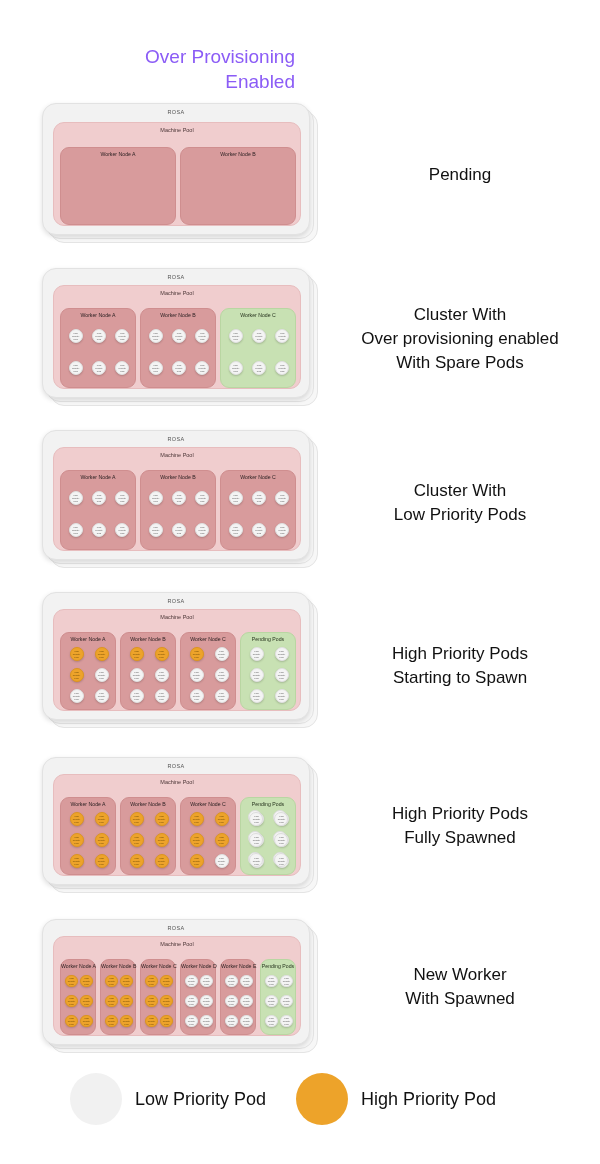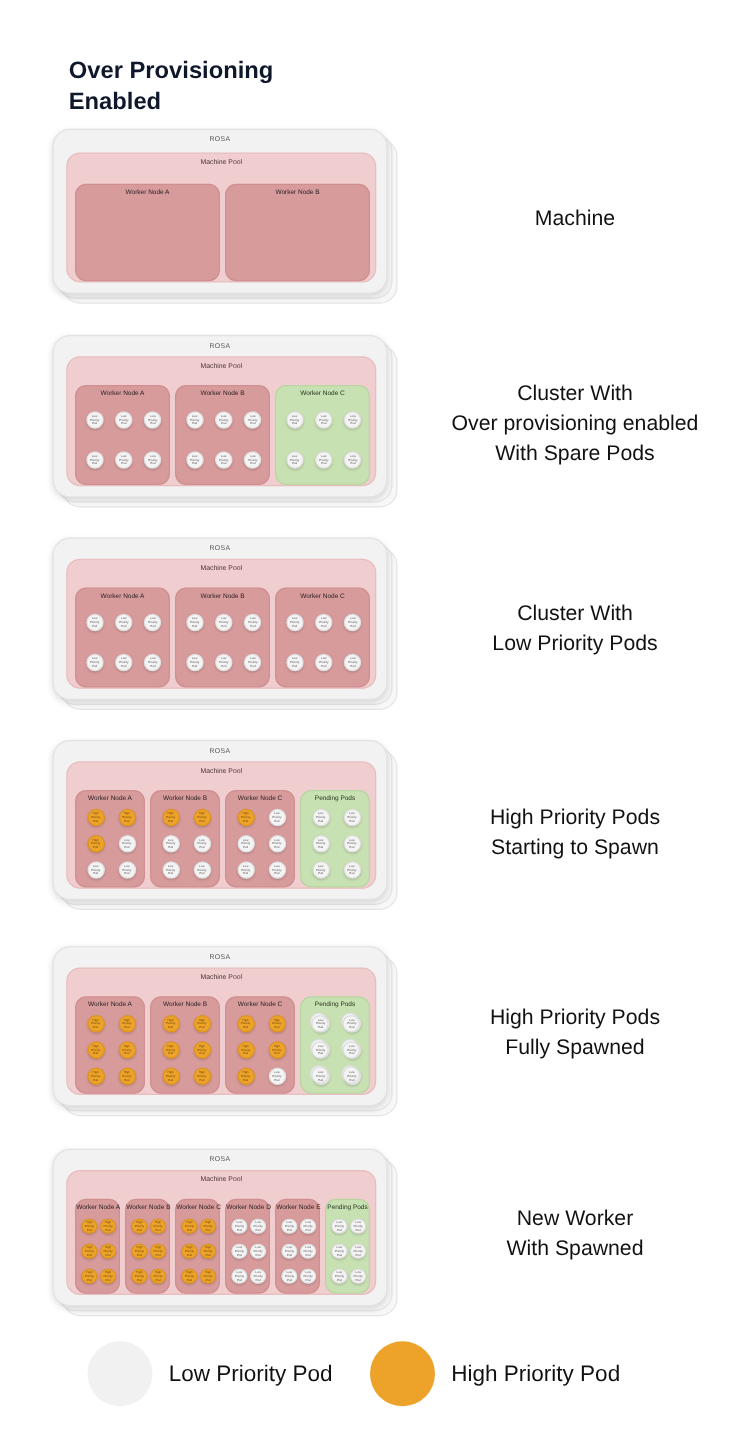--- a/index.html
+++ b/index.html
@@ -10,25 +10,25 @@
     font-family: "Liberation Sans", sans-serif;
     color: #111111;
     overflow: hidden;
   }
   .page { position: relative; width: 600px; height: 1164px; }
 
   
   .main-title {
     position: absolute;
     left: 55px; top: 44px; width: 240px;
-    text-align: left;
+    text-align: right;
     font-size: 19px;
     line-height: 25px;
-    font-weight: 700;
-    color: #0f172a;
+    font-weight: 400;
+    color: #8b5cf6;
     white-space: pre-line;
   }
 
   
   .caption {
     position: absolute;
     left: 330px;
     width: 260px;
     text-align: center;
     font-size: 17px;
@@ -174,21 +174,21 @@
         <div class="machine-pool" style="left: 10px; top: 18px; width: 248px; height: 104px;">
           <div class="mp-label">Machine Pool</div>
           <div class="node" style="left: 6px; top: 24px; width: 116px; height: 78px;">
             <div class="node-label">Worker Node A</div>
           </div>
           <div class="node" style="left: 126px; top: 24px; width: 116px; height: 78px;">
             <div class="node-label">Worker Node B</div>
           </div>
         </div>
       </div>
-      <div class="caption" style="top: 163px;">Machine</div>
+      <div class="caption" style="top: 163px;">Pending</div>
       <div class="rosa-shadow-a" style="left: 50px; top: 276px; width: 268px; height: 130px;"></div>
       <div class="rosa-shadow-b" style="left: 46px; top: 272px; width: 268px; height: 130px;"></div>
       <div class="rosa" style="left: 42px; top: 268px; width: 268px; height: 130px;">
         <div class="rosa-label">ROSA</div>
         <div class="machine-pool" style="left: 10px; top: 16px; width: 248px; height: 104px;">
           <div class="mp-label">Machine Pool</div>
           <div class="node" style="left: 6px; top: 22px; width: 76px; height: 80px;">
             <div class="node-label">Worker Node A</div>
             <div class="pod" style="width: 14px; height: 14px; left: 7.66667px; top: 20px;">
               <span class="pod-text">Low

